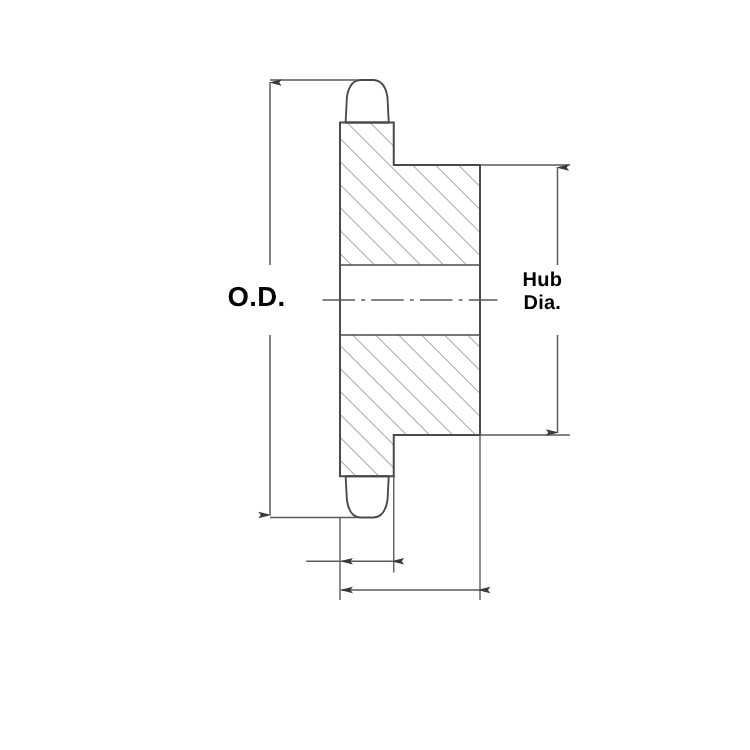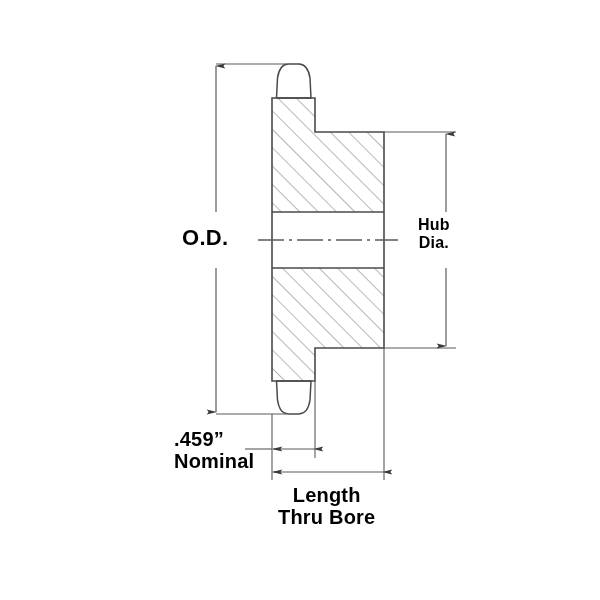--- a/index.html
+++ b/index.html
@@ -147,19 +147,15 @@
       <line x1="352" y1="348" x2="352" y2="480" stroke="#5a5a5a" stroke-width="1.1"></line>
       <line x1="241" y1="472" x2="351" y2="472" stroke="#5a5a5a" stroke-width="1.2" marker-start="url(#arrL)" marker-end="url(#arrR)"></line>
     </g>
   </svg>
 
   <div class="lbl" id="label-od">O.D.</div>
 
   <div class="lbl" id="label-hub">Hub
 Dia.</div>
 
-  <div class="lbl" id="label-nominal">.459”
-Nominal</div>
 
-  <div class="lbl" id="label-length">Length
-Thru Bore</div>
 
 </div>
 
 </body></html>

